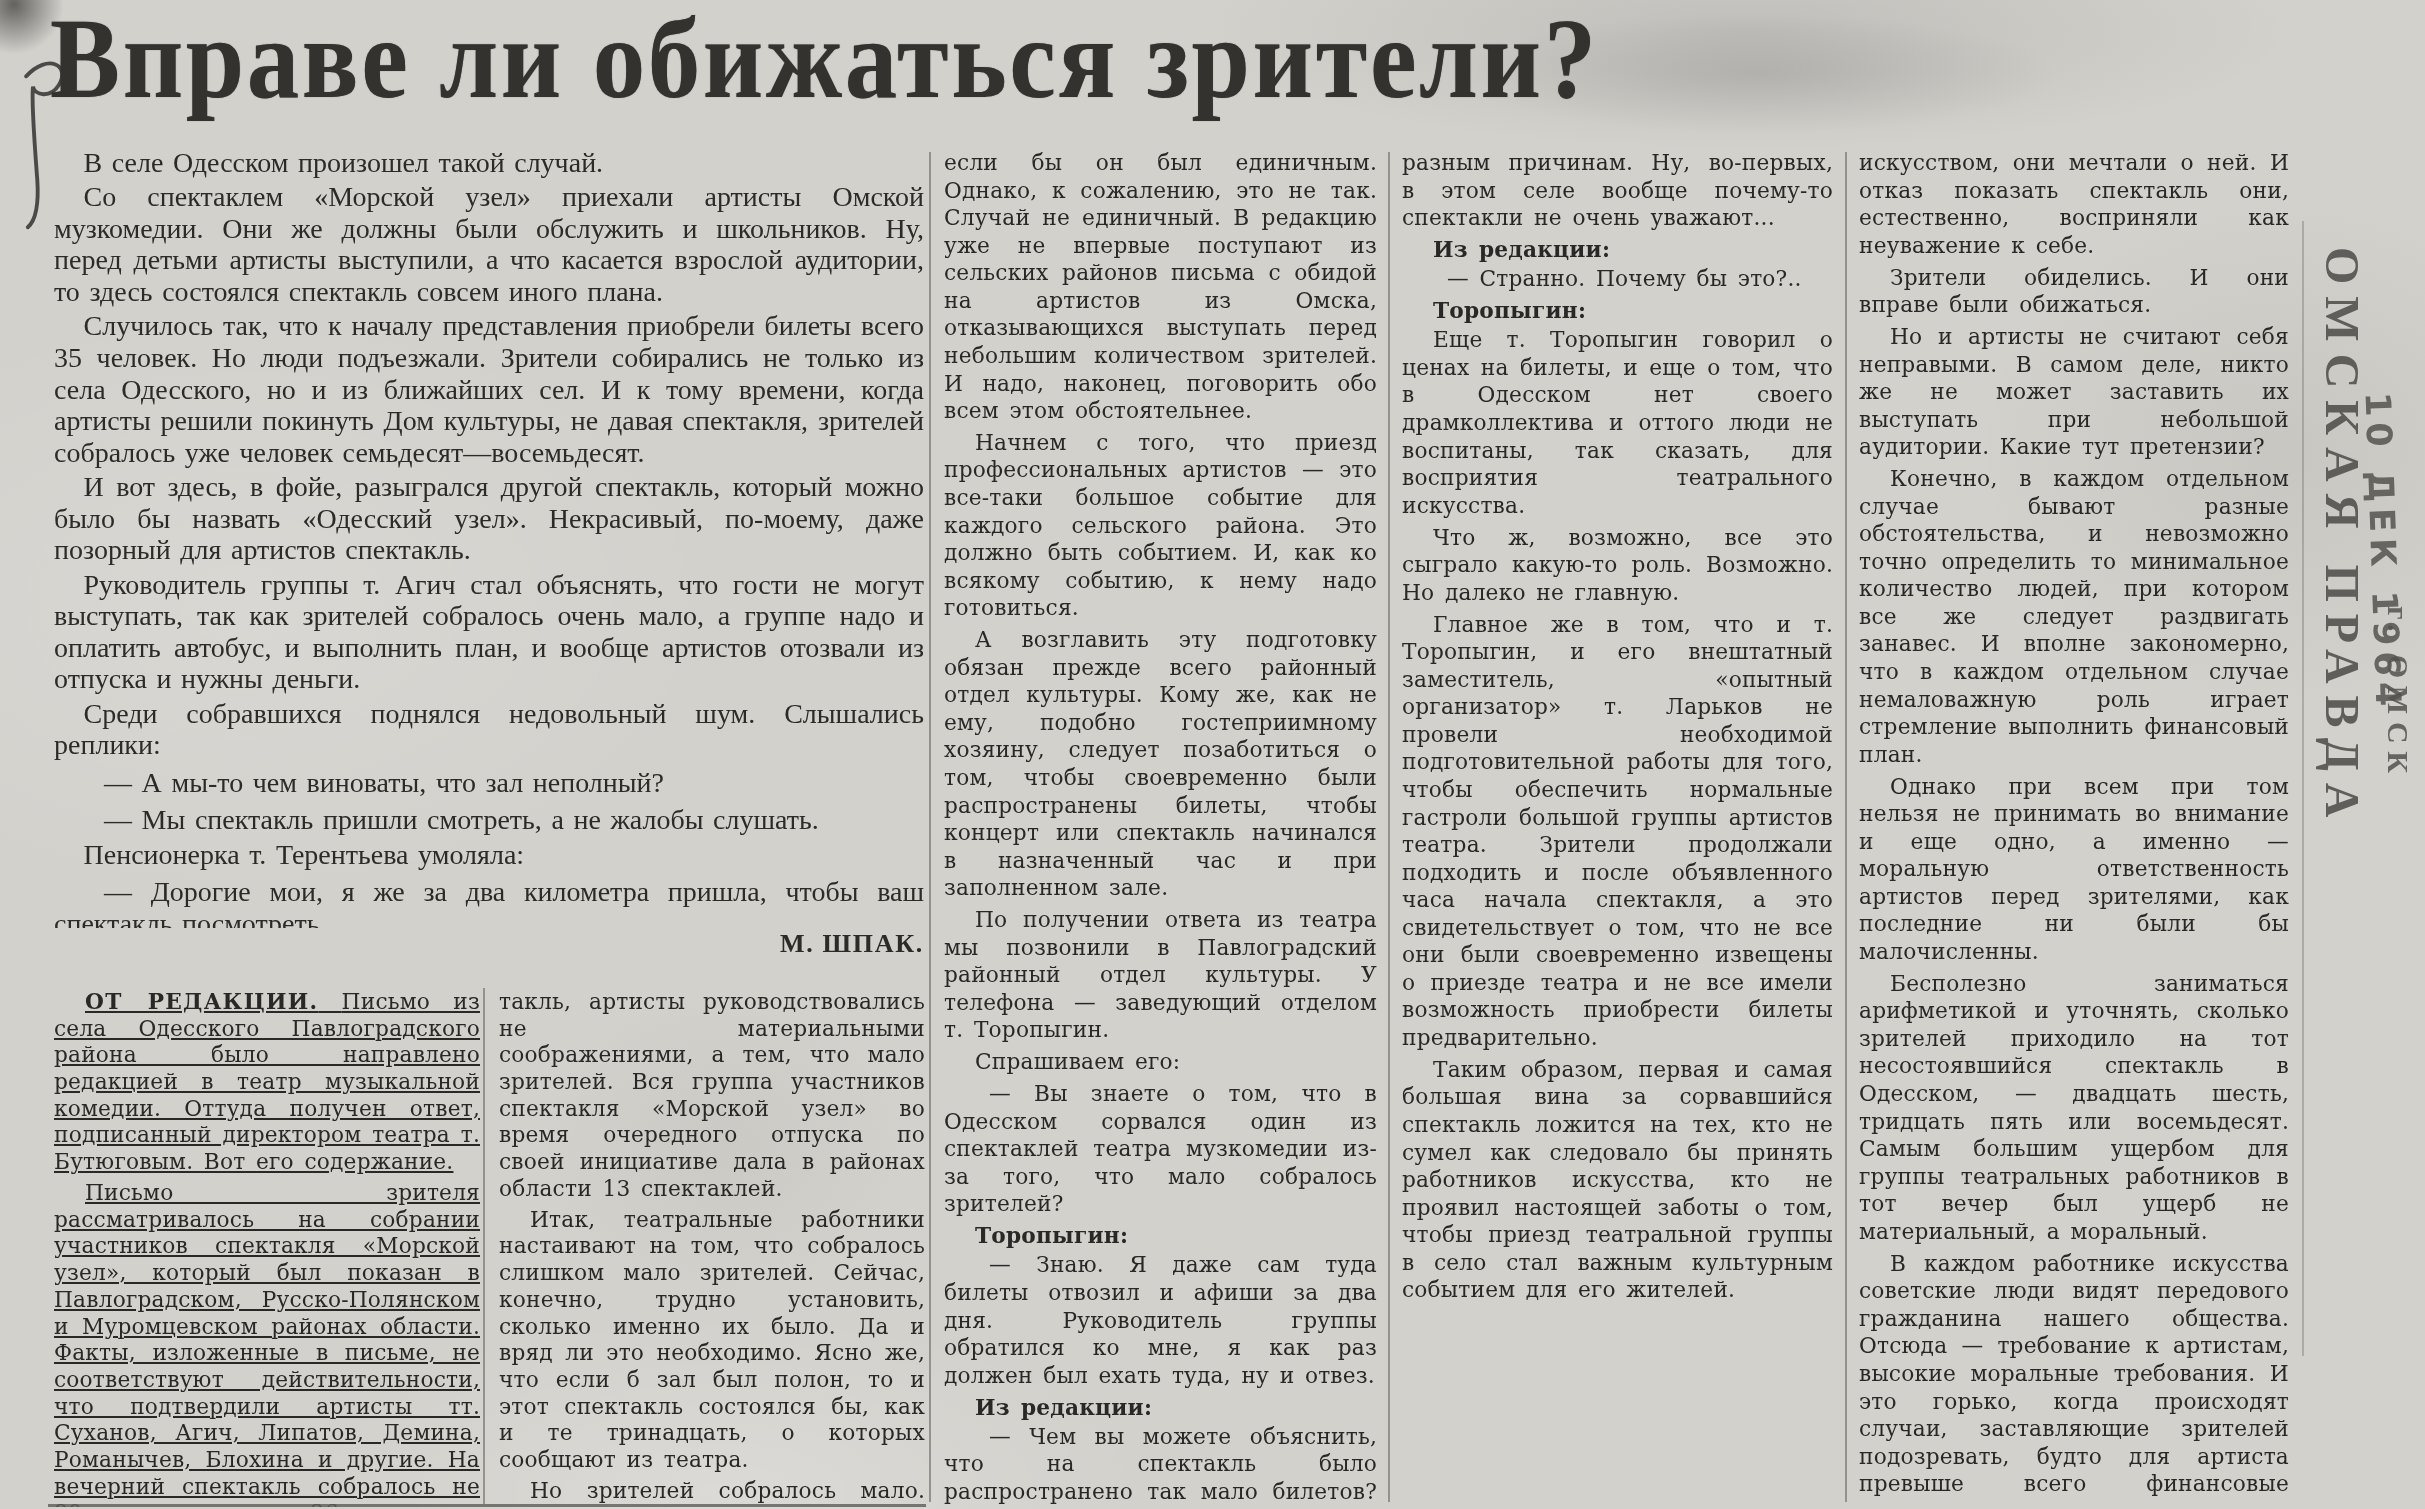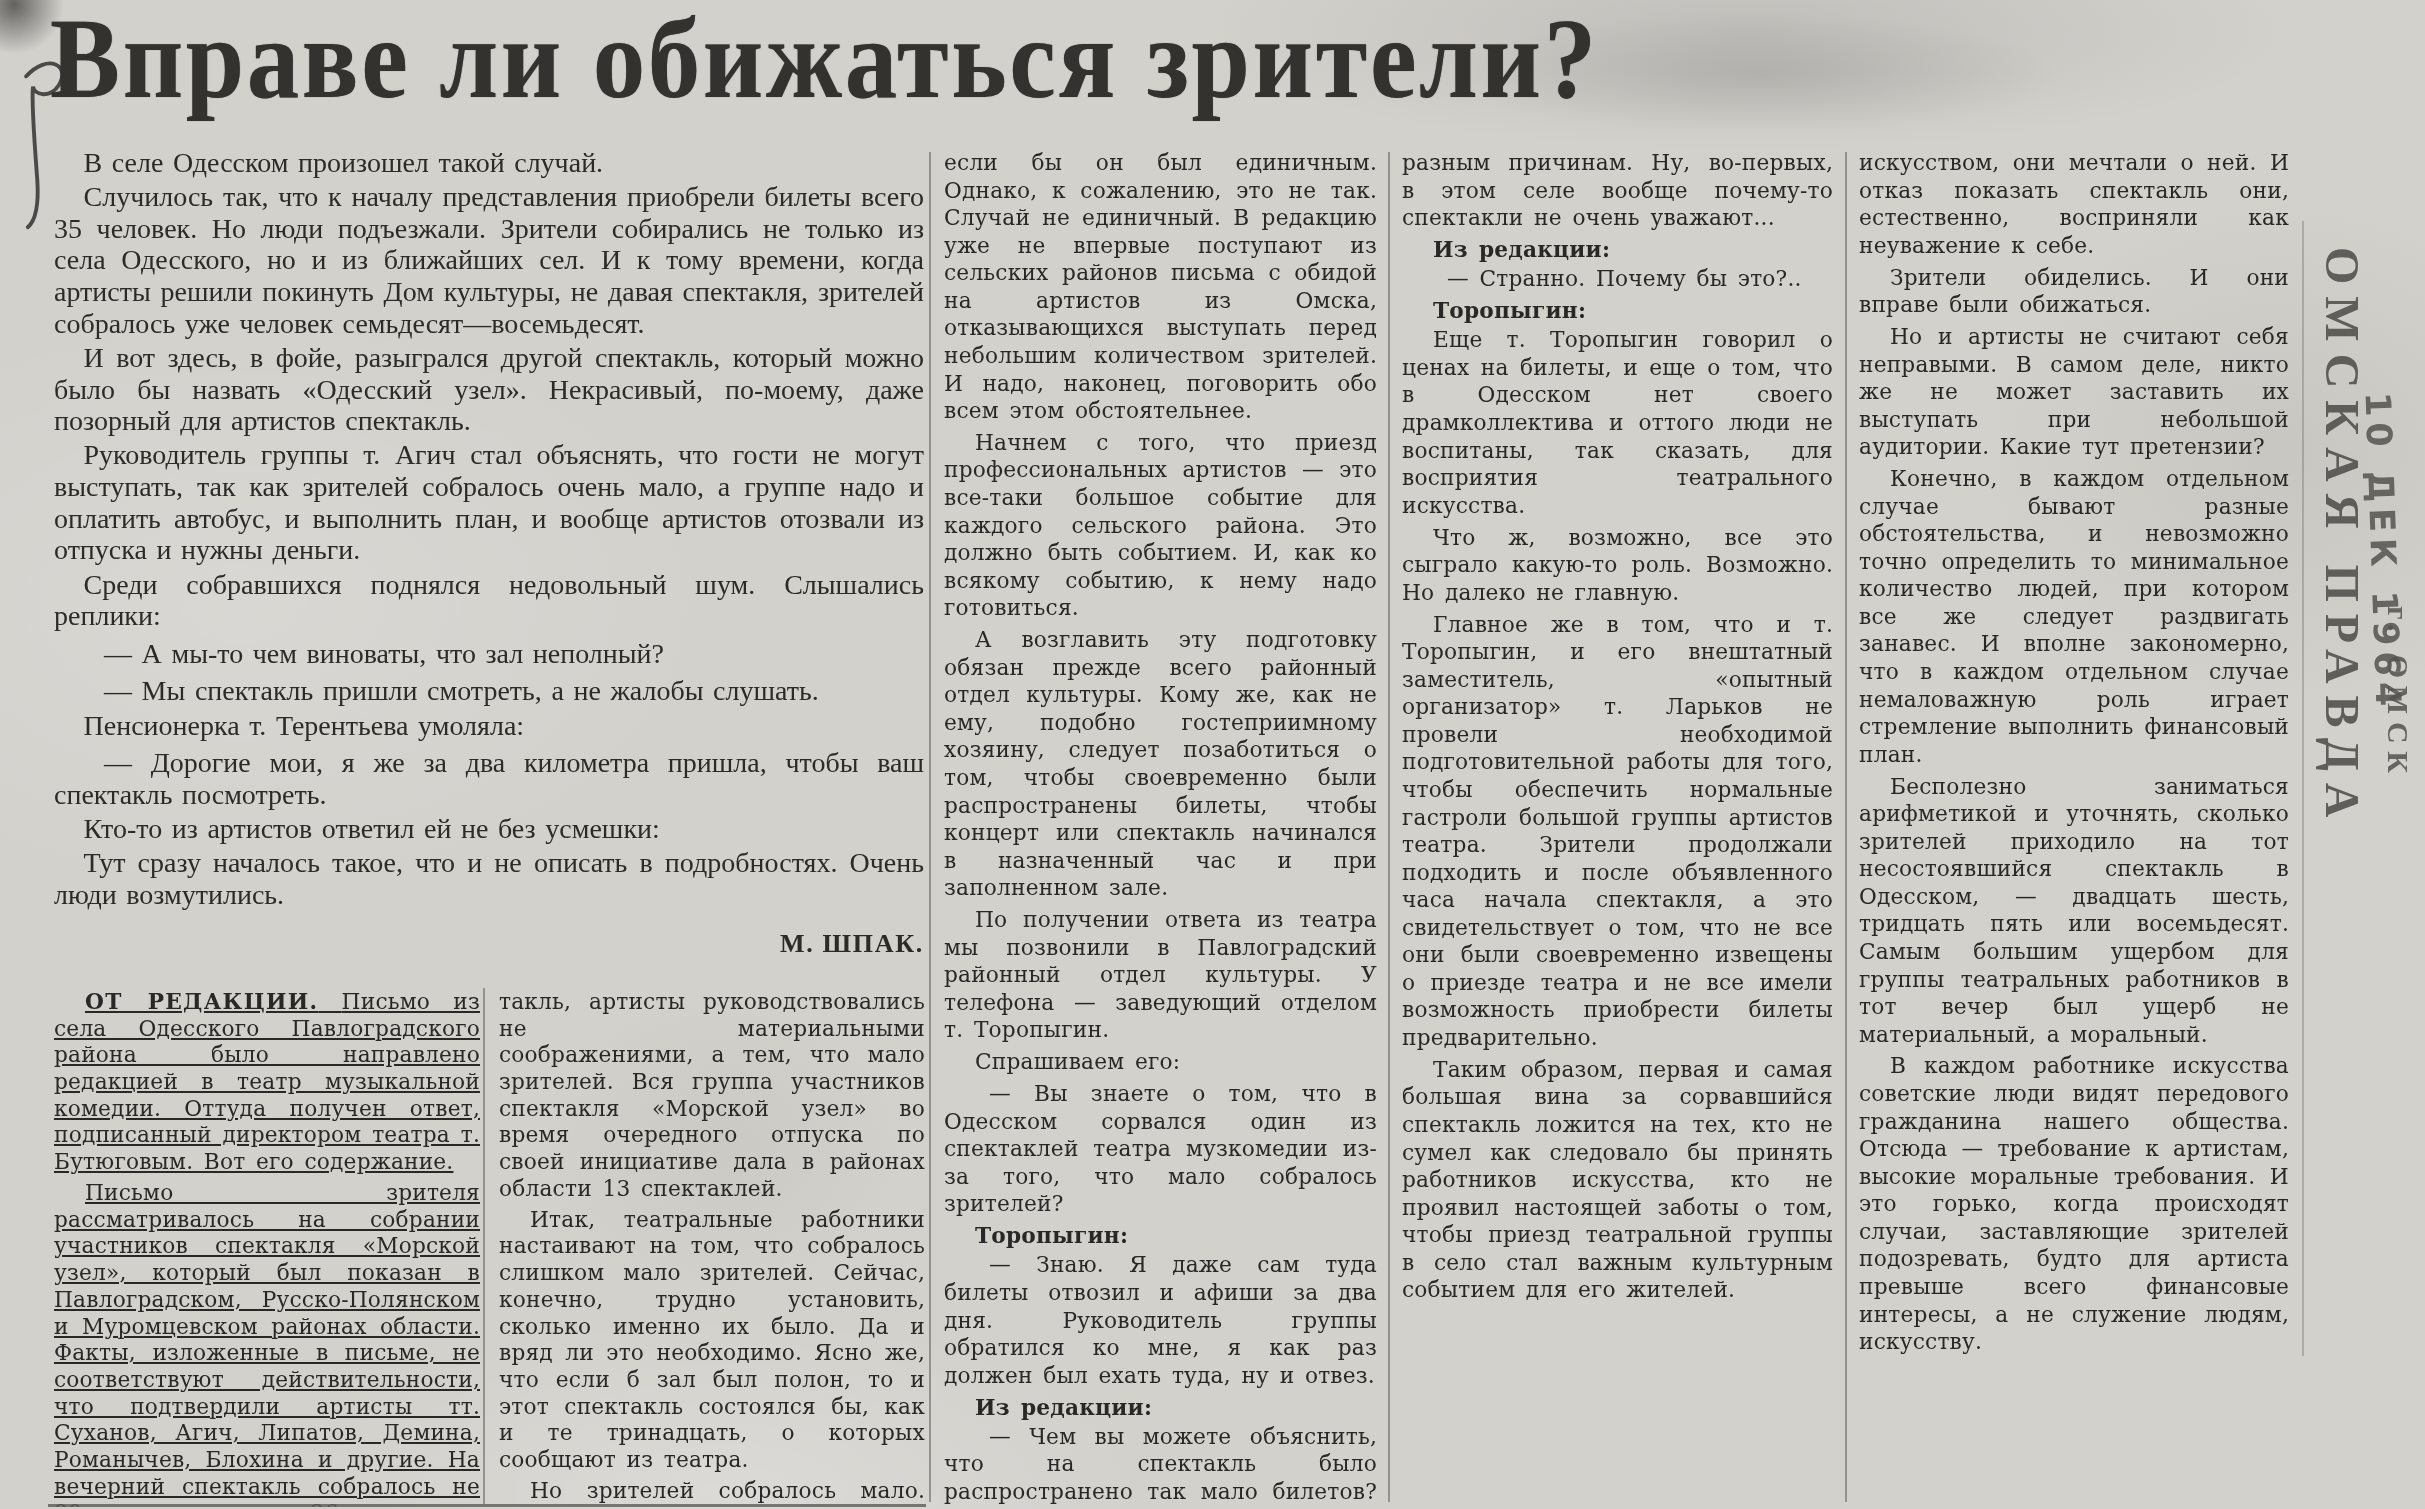--- a/index.html
+++ b/index.html
@@ -76,20 +76,21 @@
   <div class="stain ghost"></div>
 
   <svg class="penmark" width="69" height="182" viewBox="0 0 80 210">
     <path d="M14,30 C40,2 66,18 52,40 C42,56 24,52 22,42 C20,60 24,110 27,150 C29,180 24,198 16,205" fill="none" stroke="#343230" stroke-width="4.5" stroke-linecap="round" opacity="0.85"></path>
   </svg>
 
   <h1 class="headline">Вправе ли обижаться зрители?</h1>
 
   <div class="letter">
     <p class="p">В селе Одесском произошел такой случай.</p>
+    <p class="p">Со спектаклем «Морской узел» приехали артисты Омской музкомедии. Они же должны были обслужить и школьников. Ну, перед детьми артисты выступили, а что касается взрослой аудитории, то здесь состоялся спектакль совсем иного плана.</p>
     <p class="p">Случилось так, что к началу представления приобрели билеты всего 35 человек. Но люди подъезжали. Зрители собирались не только из села Одесского, но и из ближайших сел. И к тому времени, когда артисты решили покинуть Дом культуры, не давая спектакля, зрителей собралось уже человек семьдесят—восемьдесят.</p>
     <p class="p">И вот здесь, в фойе, разыгрался другой спектакль, который можно было бы назвать «Одесский узел». Некрасивый, по-моему, даже позорный для артистов спектакль.</p>
     <p class="p">Руководитель группы т. Агич стал объяснять, что гости не могут выступать, так как зрителей собралось очень мало, а группе надо и оплатить автобус, и выполнить план, и вообще артистов отозвали из отпуска и нужны деньги.</p>
     <p class="p">Среди собравшихся поднялся недовольный шум. Слышались реплики:</p>
     <p class="p dlg">— А мы-то чем виноваты, что зал неполный?</p>
     <p class="p dlg">— Мы спектакль пришли смотреть, а не жалобы слушать.</p>
     <p class="p">Пенсионерка т. Терентьева умоляла:</p>
     <p class="p dlg">— Дорогие мои, я же за два километра пришла, чтобы ваш спектакль посмотреть.</p>
     <p class="p">Кто-то из артистов ответил ей не без усмешки:</p>
     <p class="p">Тут сразу началось такое, что и не описать в подробностях. Очень люди возмутились.</p>
@@ -133,20 +134,21 @@
     <p class="p">Главное же в том, что и т. Торопыгин, и его внештатный заместитель, «опытный организатор» т. Ларьков не провели необходимой подготовительной работы для того, чтобы обеспечить нормальные гастроли большой группы артистов театра. Зрители продолжали подходить и после объявленного часа начала спектакля, а это свидетельствует о том, что не все они были своевременно извещены о приезде театра и не все имели возможность приобрести билеты предварительно.</p>
     <p class="p">Таким образом, первая и самая большая вина за сорвавшийся спектакль ложится на тех, кто не сумел как следовало бы принять работников искусства, кто не проявил настоящей заботы о том, чтобы приезд театральной группы в село стал важным культурным событием для его жителей.</p>
 
   </div>
 
   <div class="col col-e">
     <p class="p cont">искусством, они мечтали о ней. И отказ показать спектакль они, естественно, восприняли как неуважение к себе.</p>
     <p class="p">Зрители обиделись. И они вправе были обижаться.</p>
     <p class="p">Но и артисты не считают себя неправыми. В самом деле, никто же не может заставить их выступать при небольшой аудитории. Какие тут претензии?</p>
     <p class="p">Конечно, в каждом отдельном случае бывают разные обстоятельства, и невозможно точно определить то минимальное количество людей, при котором все же следует раздвигать занавес. И вполне закономерно, что в каждом отдельном случае немаловажную роль играет стремление выполнить финансовый план.</p>
+    <p class="p">Однако при всем при том нельзя не принимать во внимание и еще одно, а именно — моральную ответственность артистов перед зрителями, как последние ни были бы малочисленны.</p>
     <p class="p">Бесполезно заниматься арифметикой и уточнять, сколько зрителей приходило на тот несостоявшийся спектакль в Одесском, — двадцать шесть, тридцать пять или восемьдесят. Самым большим ущербом для группы театральных работников в тот вечер был ущерб не материальный, а моральный.</p>
     <p class="p">В каждом работнике искусства советские люди видят передового гражданина нашего общества. Отсюда — требование к артистам, высокие моральные требования. И это горько, когда происходят случаи, заставляющие зрителей подозревать, будто для артиста превыше всего финансовые интересы, а не служение людям, искусству.</p>
 
   </div>
 
   <div class="vrule vr1"></div>
   <div class="vrule vr2"></div>
   <div class="vrule vr3"></div>
   <div class="vrule vr4"></div>
   <div class="vrule vr5"></div>

